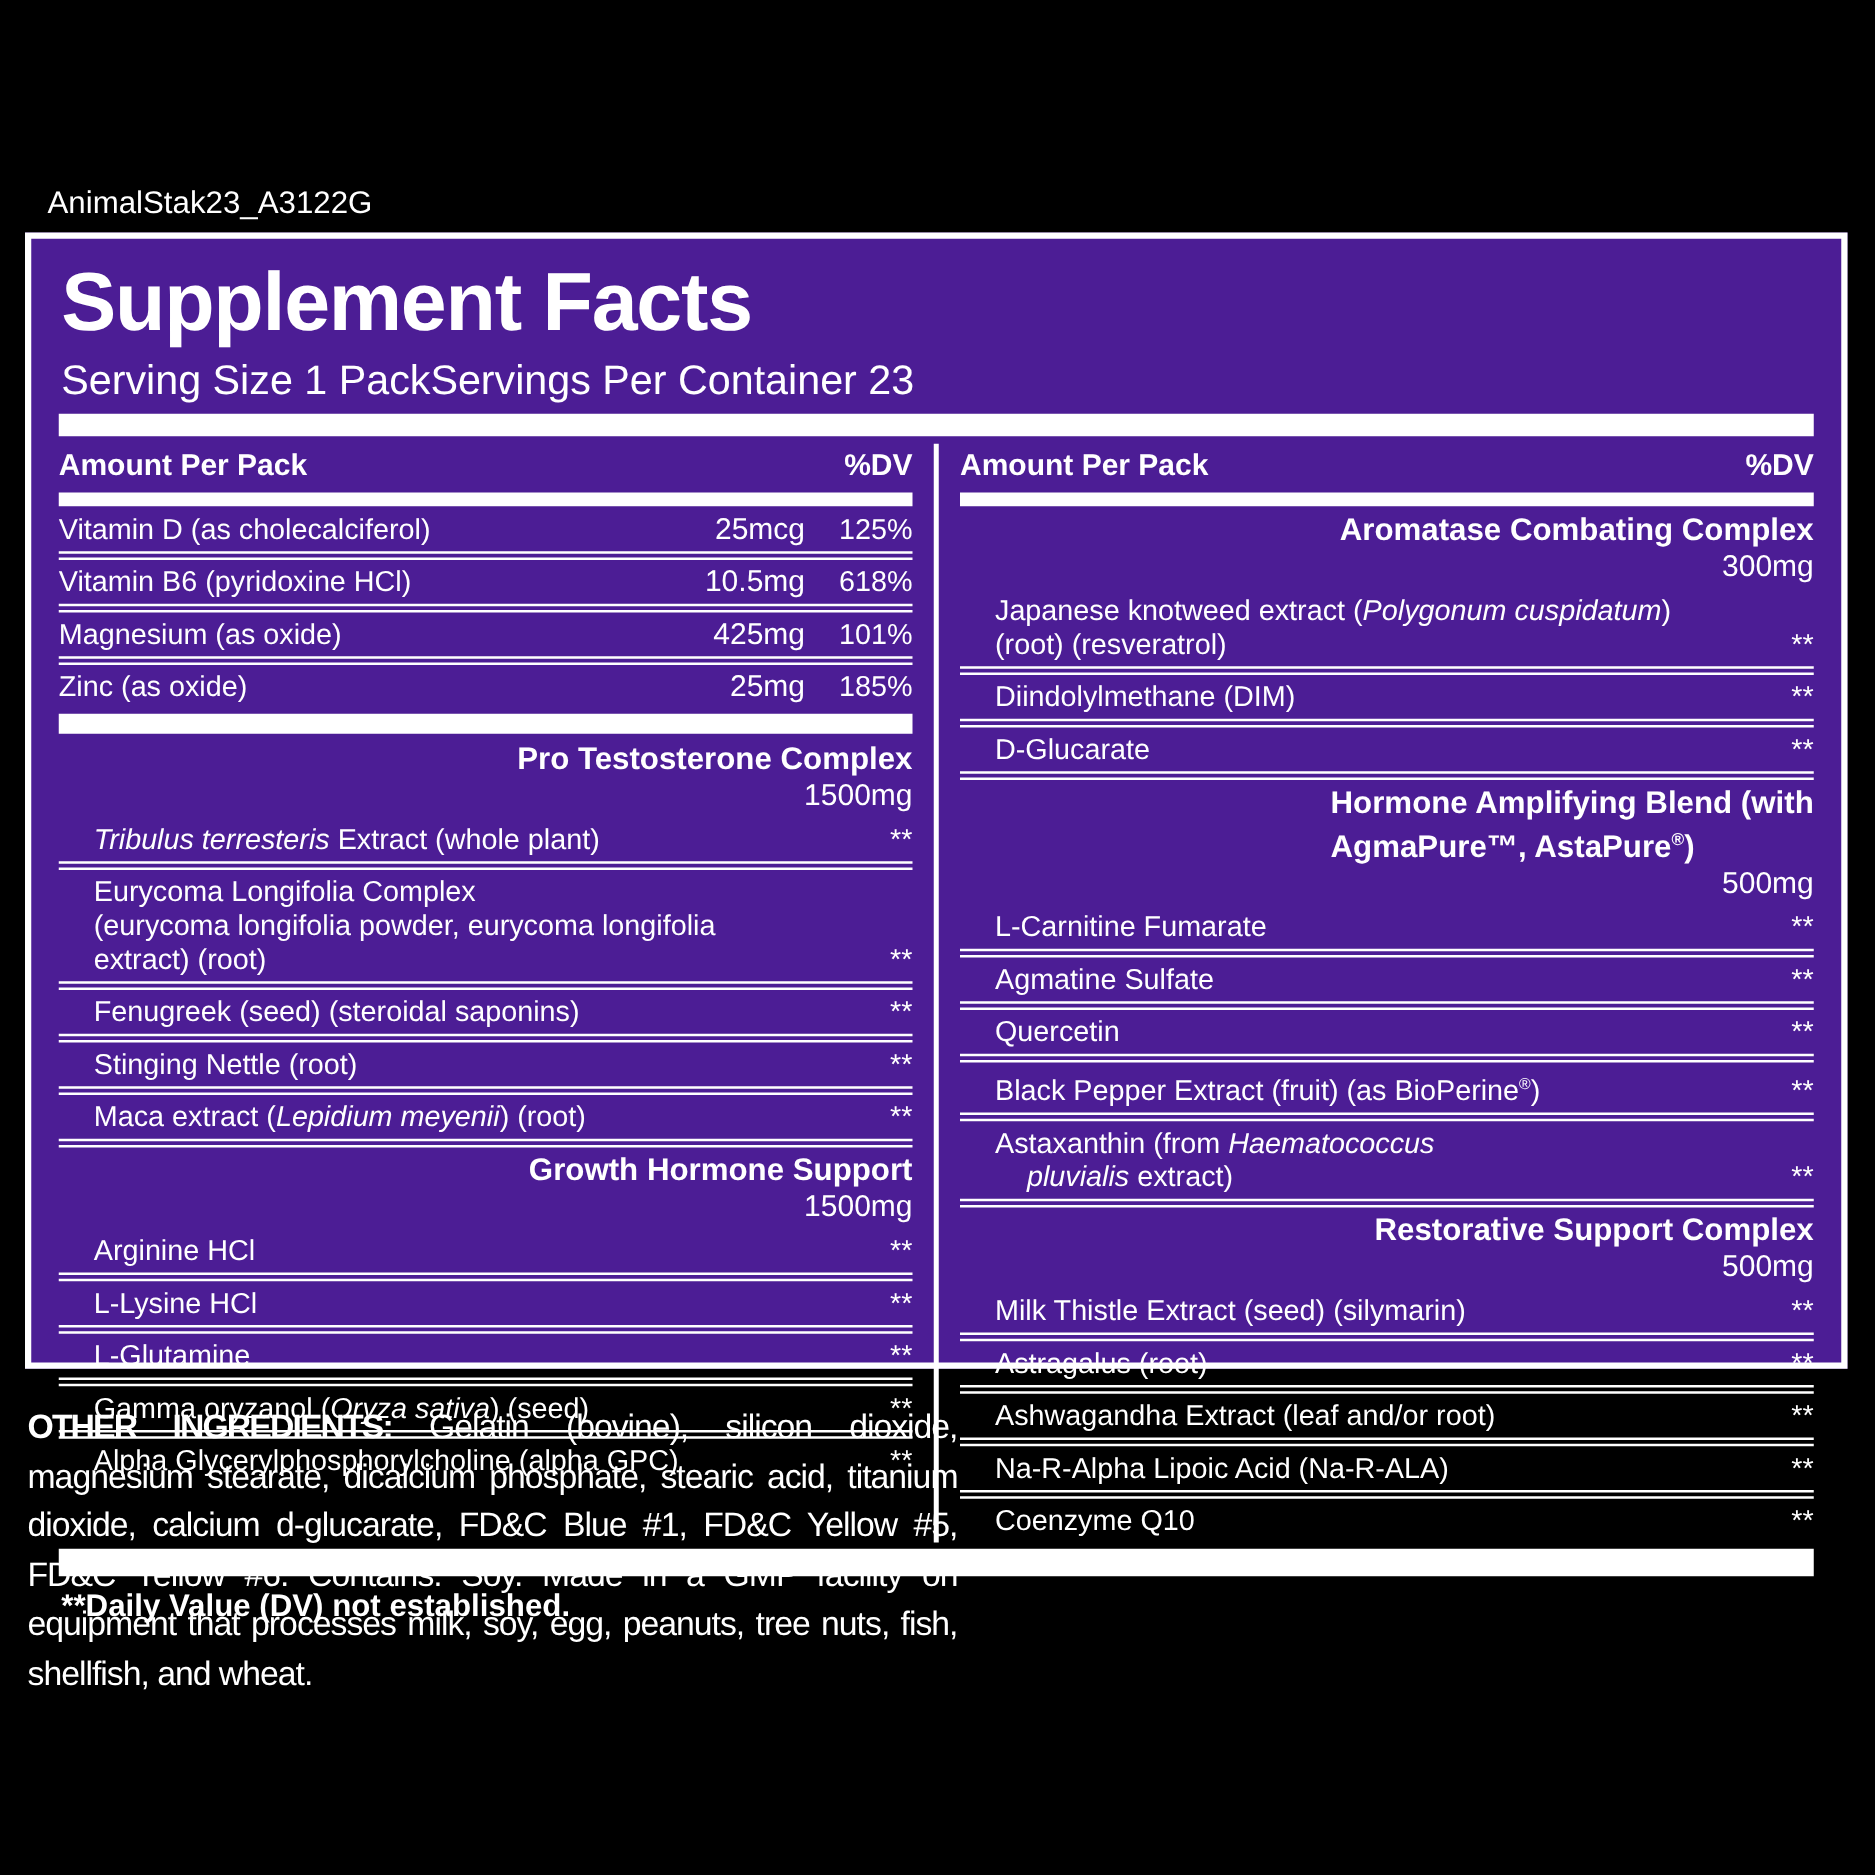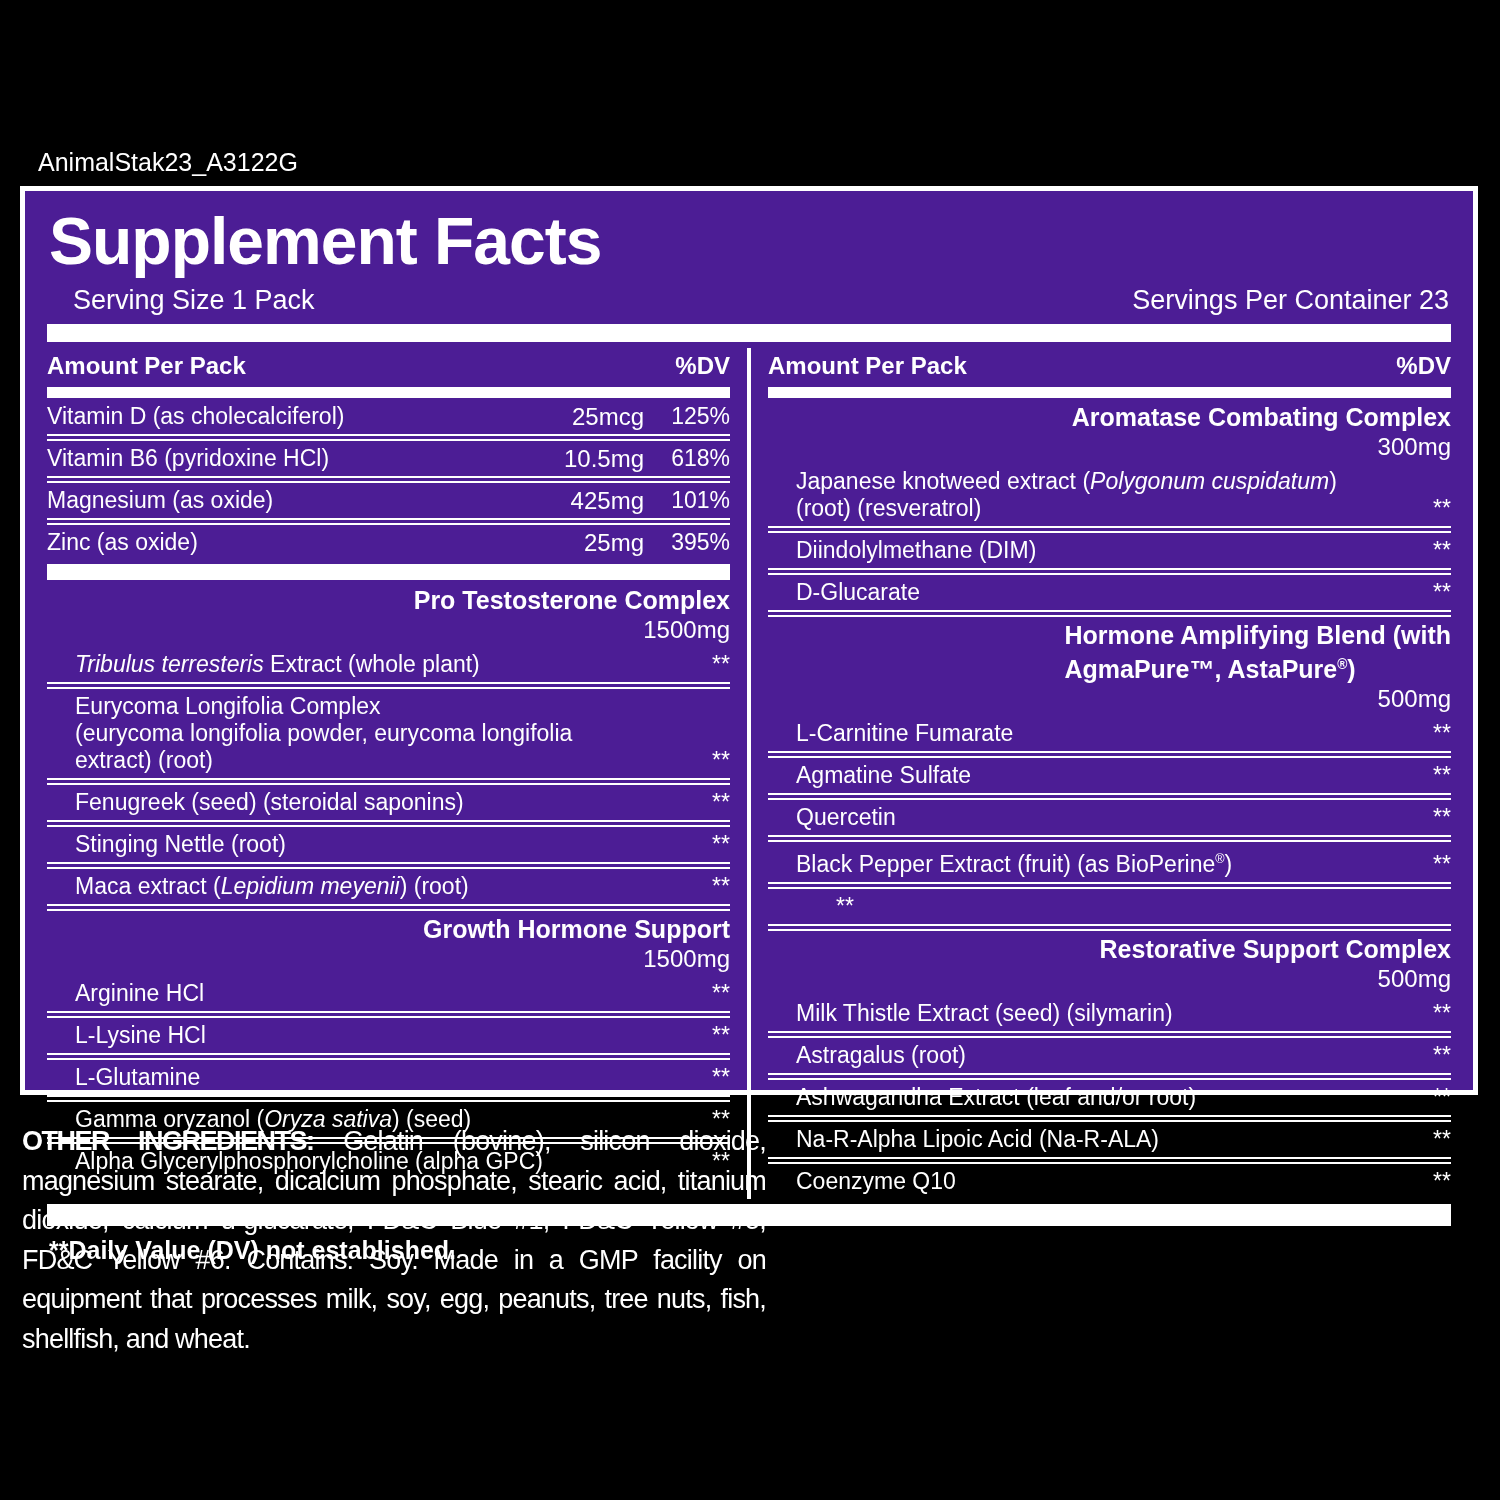--- a/index.html
+++ b/index.html
@@ -6,21 +6,21 @@
   .canvas{
     position:relative;width:1500px;height:1500px;background:#000;color:#fff;
     font-family:"Liberation Sans",sans-serif;overflow:hidden;
   }
   .code{position:absolute;left:38px;top:148px;font-size:25px;letter-spacing:0;}
   .box{
     position:absolute;left:20px;top:186px;width:1458px;height:909px;
     border:5px solid #fff;box-sizing:border-box;padding:0 22px;background:#4c1d95;
   }
   .title{font-size:66px;font-weight:bold;letter-spacing:-1px;margin:14px 0 0 2px;line-height:72px;}
-  .serving-row{display:flex;justify-content:space-between;font-size:27px;margin-top:8px;padding:0 2px;margin-left:24px;}
+  .serving-row{display:flex;font-size:33px;margin-top:8px;padding:0 2px;}
   .bar-full{height:18px;background:#fff;margin-top:8px;}
   .bar-bottom{height:22px;background:#fff;margin-top:5px;}
   .cols{display:flex;margin-top:6px;}
   .col{width:683px;}
   .divider{width:4px;background:#fff;margin:0 17px;}
   .col-head{display:flex;justify-content:space-between;font-weight:bold;font-size:24px;padding:4px 0 5px;}
   .bar-col{height:11px;background:#fff;margin:2px 0;}
   .bar-col.lg{height:16px;margin:4px 0 3px;}
   .row{display:flex;align-items:flex-end;font-size:23px;line-height:27px;padding:3px 0 4px;}
   .row.section{font-size:25px;font-weight:bold;line-height:29px;align-items:flex-end;flex-direction:column;}
@@ -74,21 +74,21 @@
               <div class="dv">618%</div>
             </div>
             <div class="row nutrient sep">
               <div class="name"><span>Magnesium (as oxide)</span></div>
               <div class="amt">425mg</div>
               <div class="dv">101%</div>
             </div>
             <div class="row nutrient sep">
               <div class="name"><span>Zinc (as oxide)</span></div>
               <div class="amt">25mg</div>
-              <div class="dv">395%</div>
+              <div class="dv">185%</div>
             </div>
             <div class="bar-col lg"></div>
             <div class="row section">
               <div class="name"><span>Pro Testosterone Complex</span></div>
               <div class="amt">1500mg</div>
               <div class="dv"></div>
             </div>
             <div class="row item">
               <div class="name"><span class="it">Tribulus terresteris</span><span> Extract (whole plant)</span><br></div>
               <div class="dv">**</div>
@@ -178,20 +178,21 @@
             </div>
             <div class="row item sep">
               <div class="name"><span>Quercetin</span></div>
               <div class="dv">**</div>
             </div>
             <div class="row item sep">
               <div class="name"><span>Black Pepper Extract (fruit) (as BioPerine</span><span class="sup">®</span><span>)</span></div>
               <div class="dv">**</div>
             </div>
             <div class="row item sep">
+              <div class="name"><span>Astaxanthin (from </span><span class="it">Haematococcus</span><br><span>    </span><span class="it">pluvialis</span><span> extract)</span></div>
               <div class="dv">**</div>
             </div>
             <div class="row section sep">
               <div class="name"><span>Restorative Support Complex</span></div>
               <div class="amt">500mg</div>
               <div class="dv"></div>
             </div>
             <div class="row item">
               <div class="name"><span>Milk Thistle Extract (seed) (silymarin)</span></div>
               <div class="dv">**</div>

